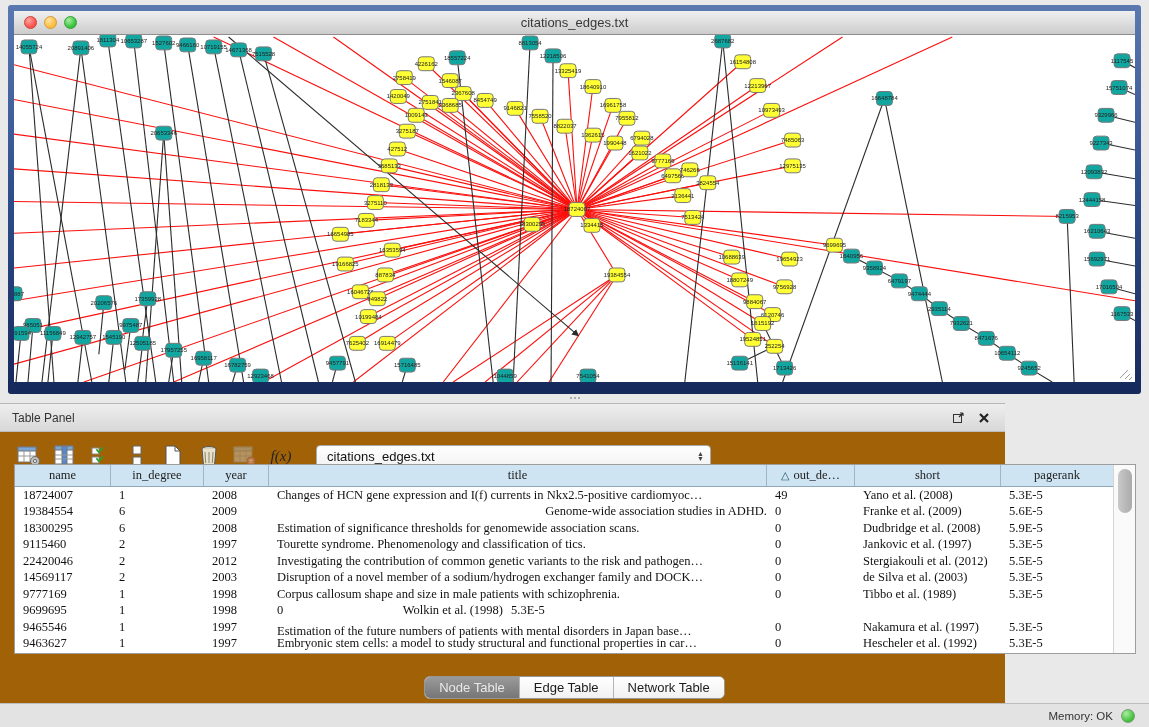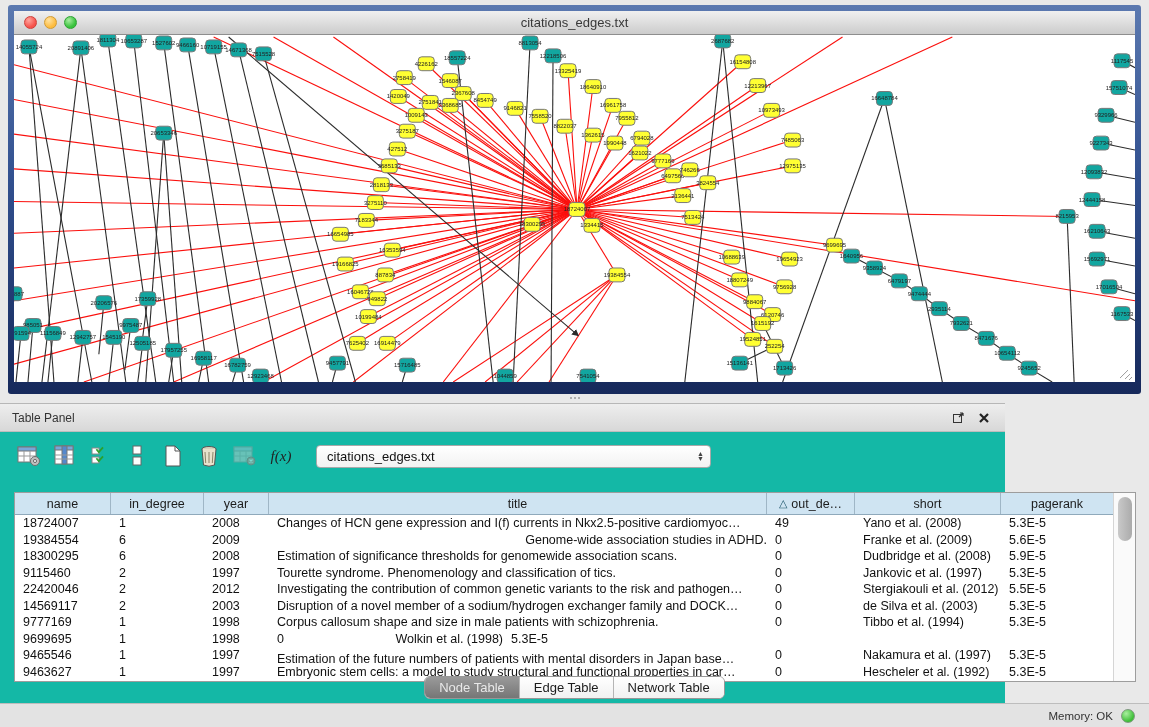--- a/index.html
+++ b/index.html
@@ -20,36 +20,36 @@
   .win-title{font-size:13px;color:#383838;}
   .net-canvas{flex:1;position:relative;background:#ffffff;}
   .net-canvas svg{position:absolute;left:0;top:0;width:100%;height:100%;}
 
   
   #splitter{position:absolute;left:0;top:394px;width:1149px;height:9px;background:#e9e9e9;}
   #splitter .grip{position:absolute;left:570px;top:3px;width:14px;height:3px;display:flex;gap:2px;}
   #splitter .grip i{width:2px;height:2px;background:#9a9a9a;border-radius:50%;}
 
   
-  #table-panel{position:absolute;left:0;top:403px;width:1005px;height:300px;background:#14b8a6;border-top:1px solid #b7b7b7;}
+  #table-panel{position:absolute;left:0;top:403px;width:1005px;height:300px;background:#a16207;border-top:1px solid #b7b7b7;}
   .panel-header{height:27px;background:linear-gradient(#eeeeee,#d8d8d8);border-bottom:1px solid #bdbdbd;
     display:flex;align-items:center;padding:0 12px;}
   .panel-title{font-size:12px;color:#333;}
   .panel-header .spacer{flex:1;}
   .panel-btn{width:18px;height:18px;display:flex;align-items:center;justify-content:center;margin-left:8px;cursor:default;}
 
   .toolbar{height:36px;display:flex;align-items:center;padding:6px 6px 2px 16px;gap:10px;}
   .tool{width:26px;height:26px;display:flex;align-items:center;justify-content:center;}
   .fx{font-family:"Liberation Serif",serif;font-style:italic;font-size:15px;color:#222;}
   .combo{width:395px;height:23px;margin-left:12px;background:linear-gradient(#ffffff,#f2f2f2);border:1px solid #a9a9a9;
     border-radius:4px;display:flex;align-items:center;padding:0 4px 0 10px;box-sizing:border-box;}
   .combo .val{flex:1;font-size:13px;color:#111;}
   .combo .arrows{display:flex;flex-direction:column;align-items:center;line-height:5px;font-size:7px;color:#444;padding-right:2px;}
 
-  .table-wrap{position:absolute;left:14px;top:88px;width:1122px;height:190px;background:#fff;border:1px solid #9d9d9d;box-sizing:border-box;display:flex;}
+  .table-wrap{position:absolute;left:14px;top:60px;width:1122px;height:190px;background:#fff;border:1px solid #9d9d9d;box-sizing:border-box;display:flex;font-family:Liberation Serif, serif;}
   .grid{width:1098px;display:flex;flex-direction:column;}
   .grid-header{display:flex;height:21px;flex:0 0 21px;background:#cfe4f2;border-bottom:1px solid #8fa9bb;}
   .gh-cell{box-sizing:border-box;border-right:1px solid #9fb6c6;display:flex;align-items:center;justify-content:center;
     font-size:12.5px;color:#1c1c1c;overflow:hidden;white-space:nowrap;}
   .gh-cell:last-child{border-right:none;}
   .sort-tri{color:#20586d;font-size:11px;margin-right:4px;}
   .grid-body{flex:1;overflow:hidden;}
   .grid-row{display:flex;height:16.5px;align-items:center;}
   .gr-cell{box-sizing:border-box;padding-left:8px;font-size:12.5px;color:#111;overflow:hidden;white-space:nowrap;}
   .vscroll{width:24px;background:#fafafa;border-left:1px solid #d5d5d5;position:relative;}
@@ -643,21 +643,21 @@
             <div class="gr-cell" style="width: 88px;">0</div>
             <div class="gr-cell" style="width: 146px;">de Silva et al. (2003)</div>
             <div class="gr-cell" style="width: 112px;">5.3E-5</div>
           </div>
           <div class="grid-row">
             <div class="gr-cell" style="width: 96px;">9777169</div>
             <div class="gr-cell" style="width: 93px;">1</div>
             <div class="gr-cell" style="width: 65px;">1998</div>
             <div class="gr-cell" style="width: 498px;">Corpus callosum shape and size in male patients with schizophrenia.</div>
             <div class="gr-cell" style="width: 88px;">0</div>
-            <div class="gr-cell" style="width: 146px;">Tibbo et al. (1994)</div>
+            <div class="gr-cell" style="width: 146px;">Tibbo et al. (1989)</div>
             <div class="gr-cell" style="width: 112px;">5.3E-5</div>
           </div>
           <div class="grid-row">
             <div class="gr-cell" style="width: 96px;">9699695</div>
             <div class="gr-cell" style="width: 93px;">1</div>
             <div class="gr-cell" style="width: 65px;">1998</div>
             <div class="gr-cell" style="width: 88px;">0</div>
             <div class="gr-cell" style="width: 146px; text-align: right;">Wolkin et al. (1998)</div>
             <div class="gr-cell" style="width: 112px;">5.3E-5</div>
           </div>

